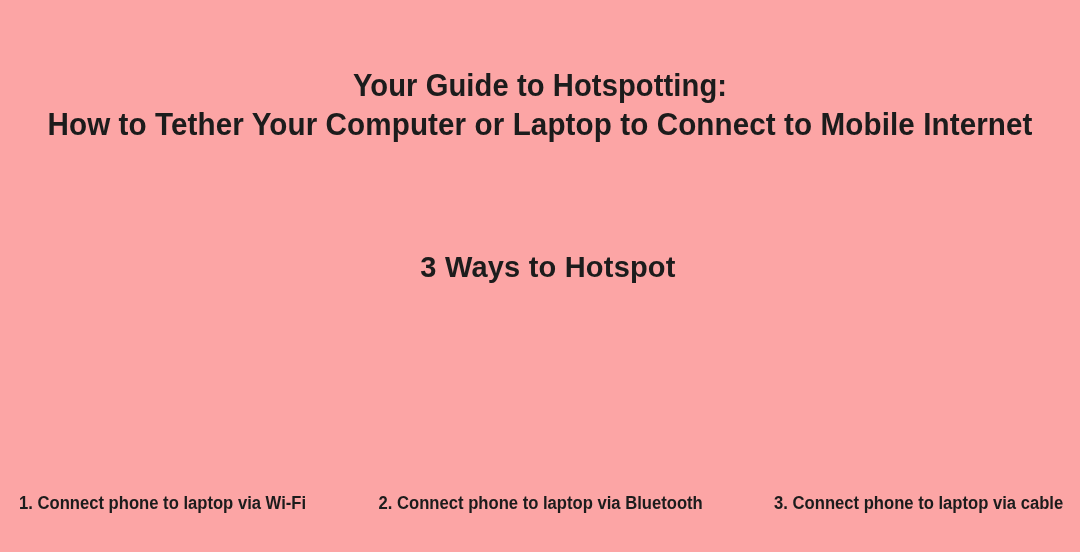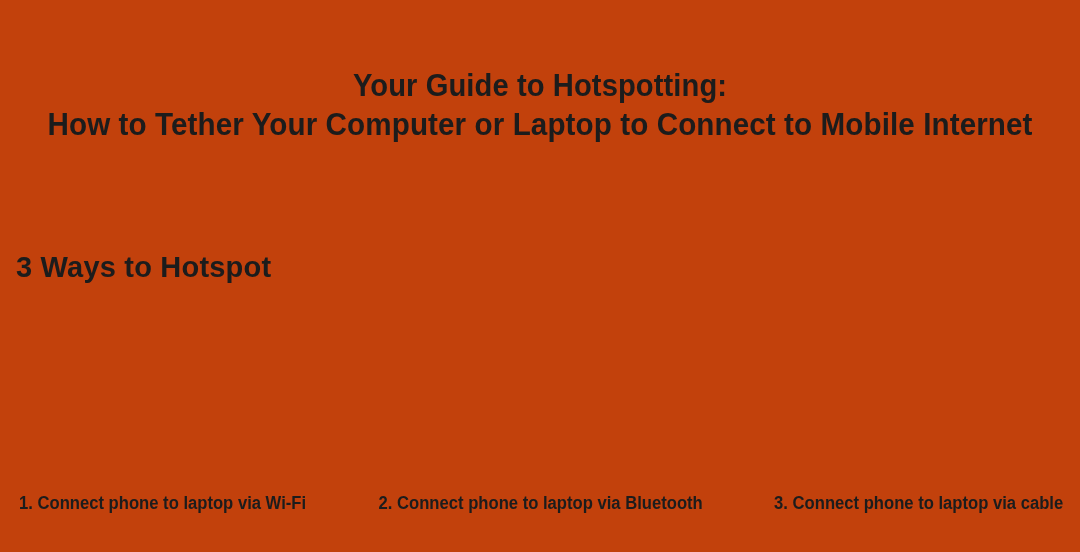--- a/index.html
+++ b/index.html
@@ -11,21 +11,21 @@
 
   body {
     font-family: "Liberation Sans", sans-serif;
     -webkit-font-smoothing: antialiased;
   }
 
   #page {
     position: relative;
     width: 1080px;
     height: 552px;
-    background: #c2410c;
+    background: #fca5a5;
     overflow: hidden;
   }
 
   
   .headline {
     position: absolute;
     left: 0;
     top: 46px;
     width: 1080px;
     text-align: center;
@@ -47,20 +47,21 @@
   .headline .line-2 {
     font-size: 31.5px;
   }
 
   
   .section-heading {
     position: absolute;
     left: 0;
     top: 224px;
     width: 1080px;
+    text-align: center;
     color: #1c1c1c;
     font-family: "Liberation Sans", sans-serif;
     font-weight: bold;
     font-size: 29px;
     line-height: 38px;
     letter-spacing: 0.2px;
     padding-left: 16px;
     box-sizing: border-box;
   }
 

